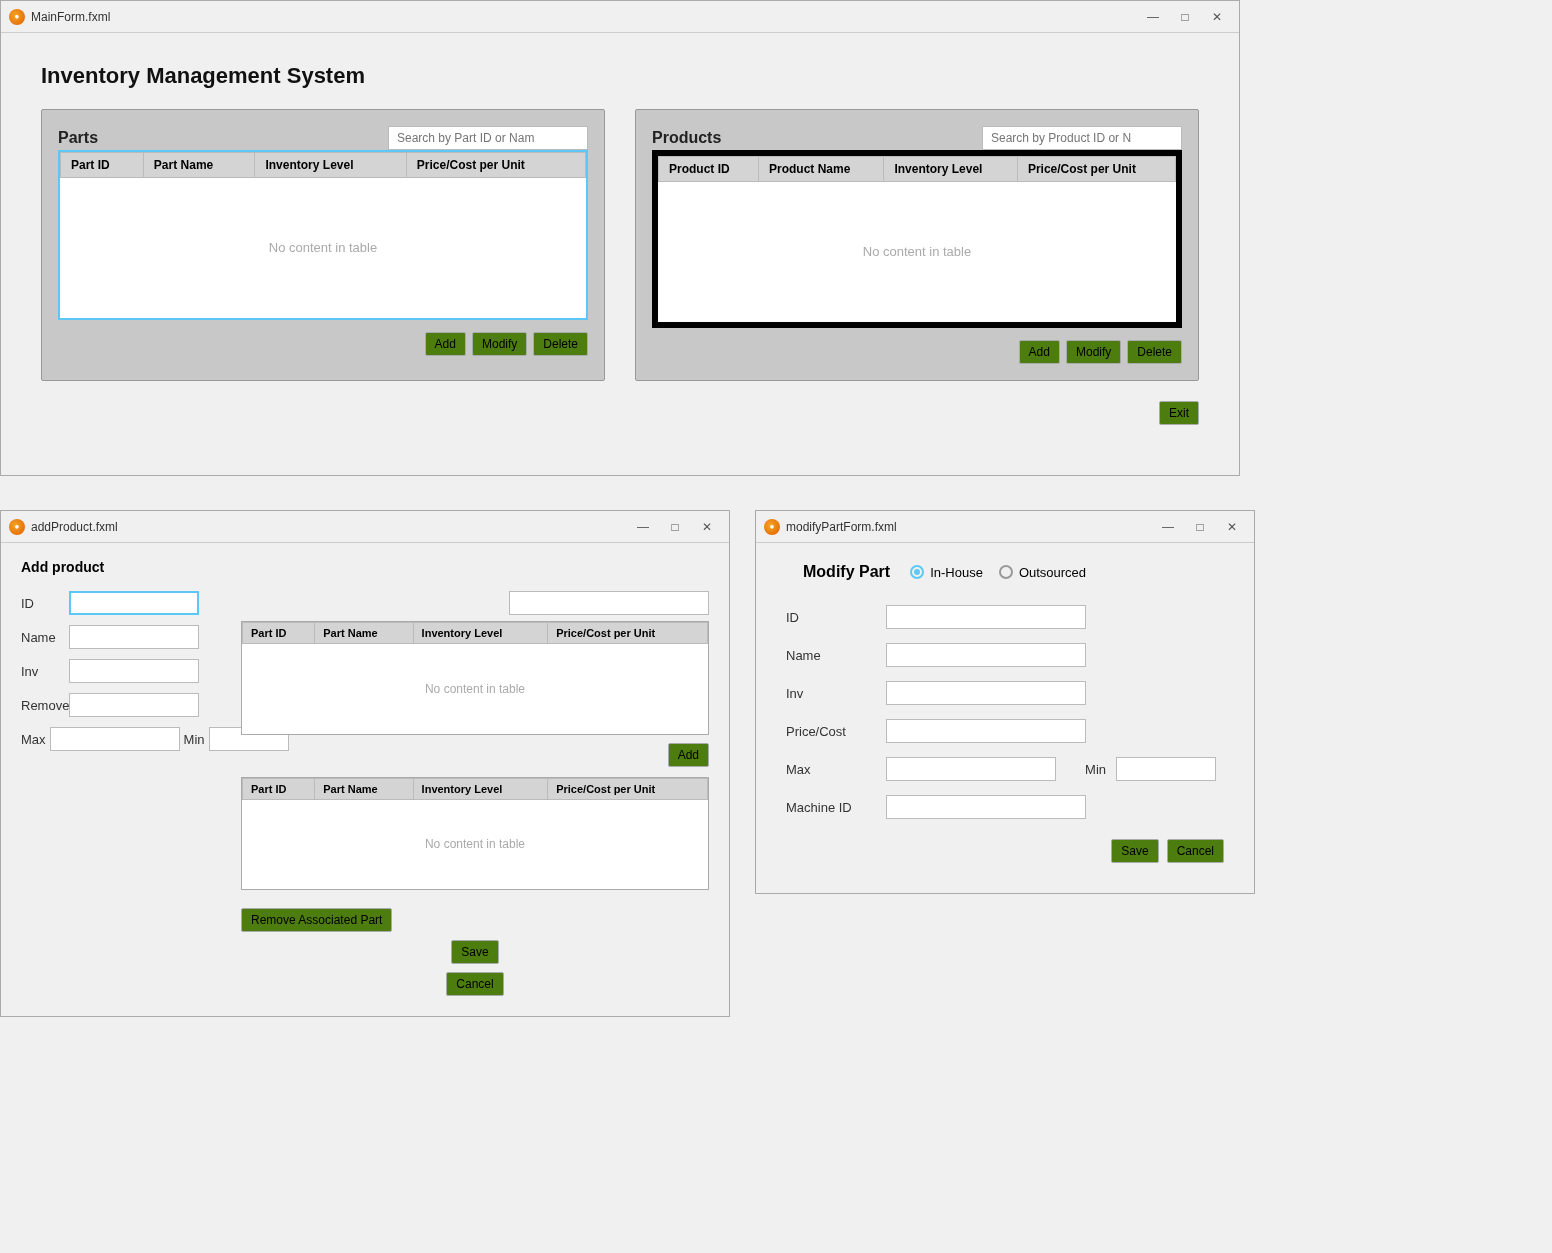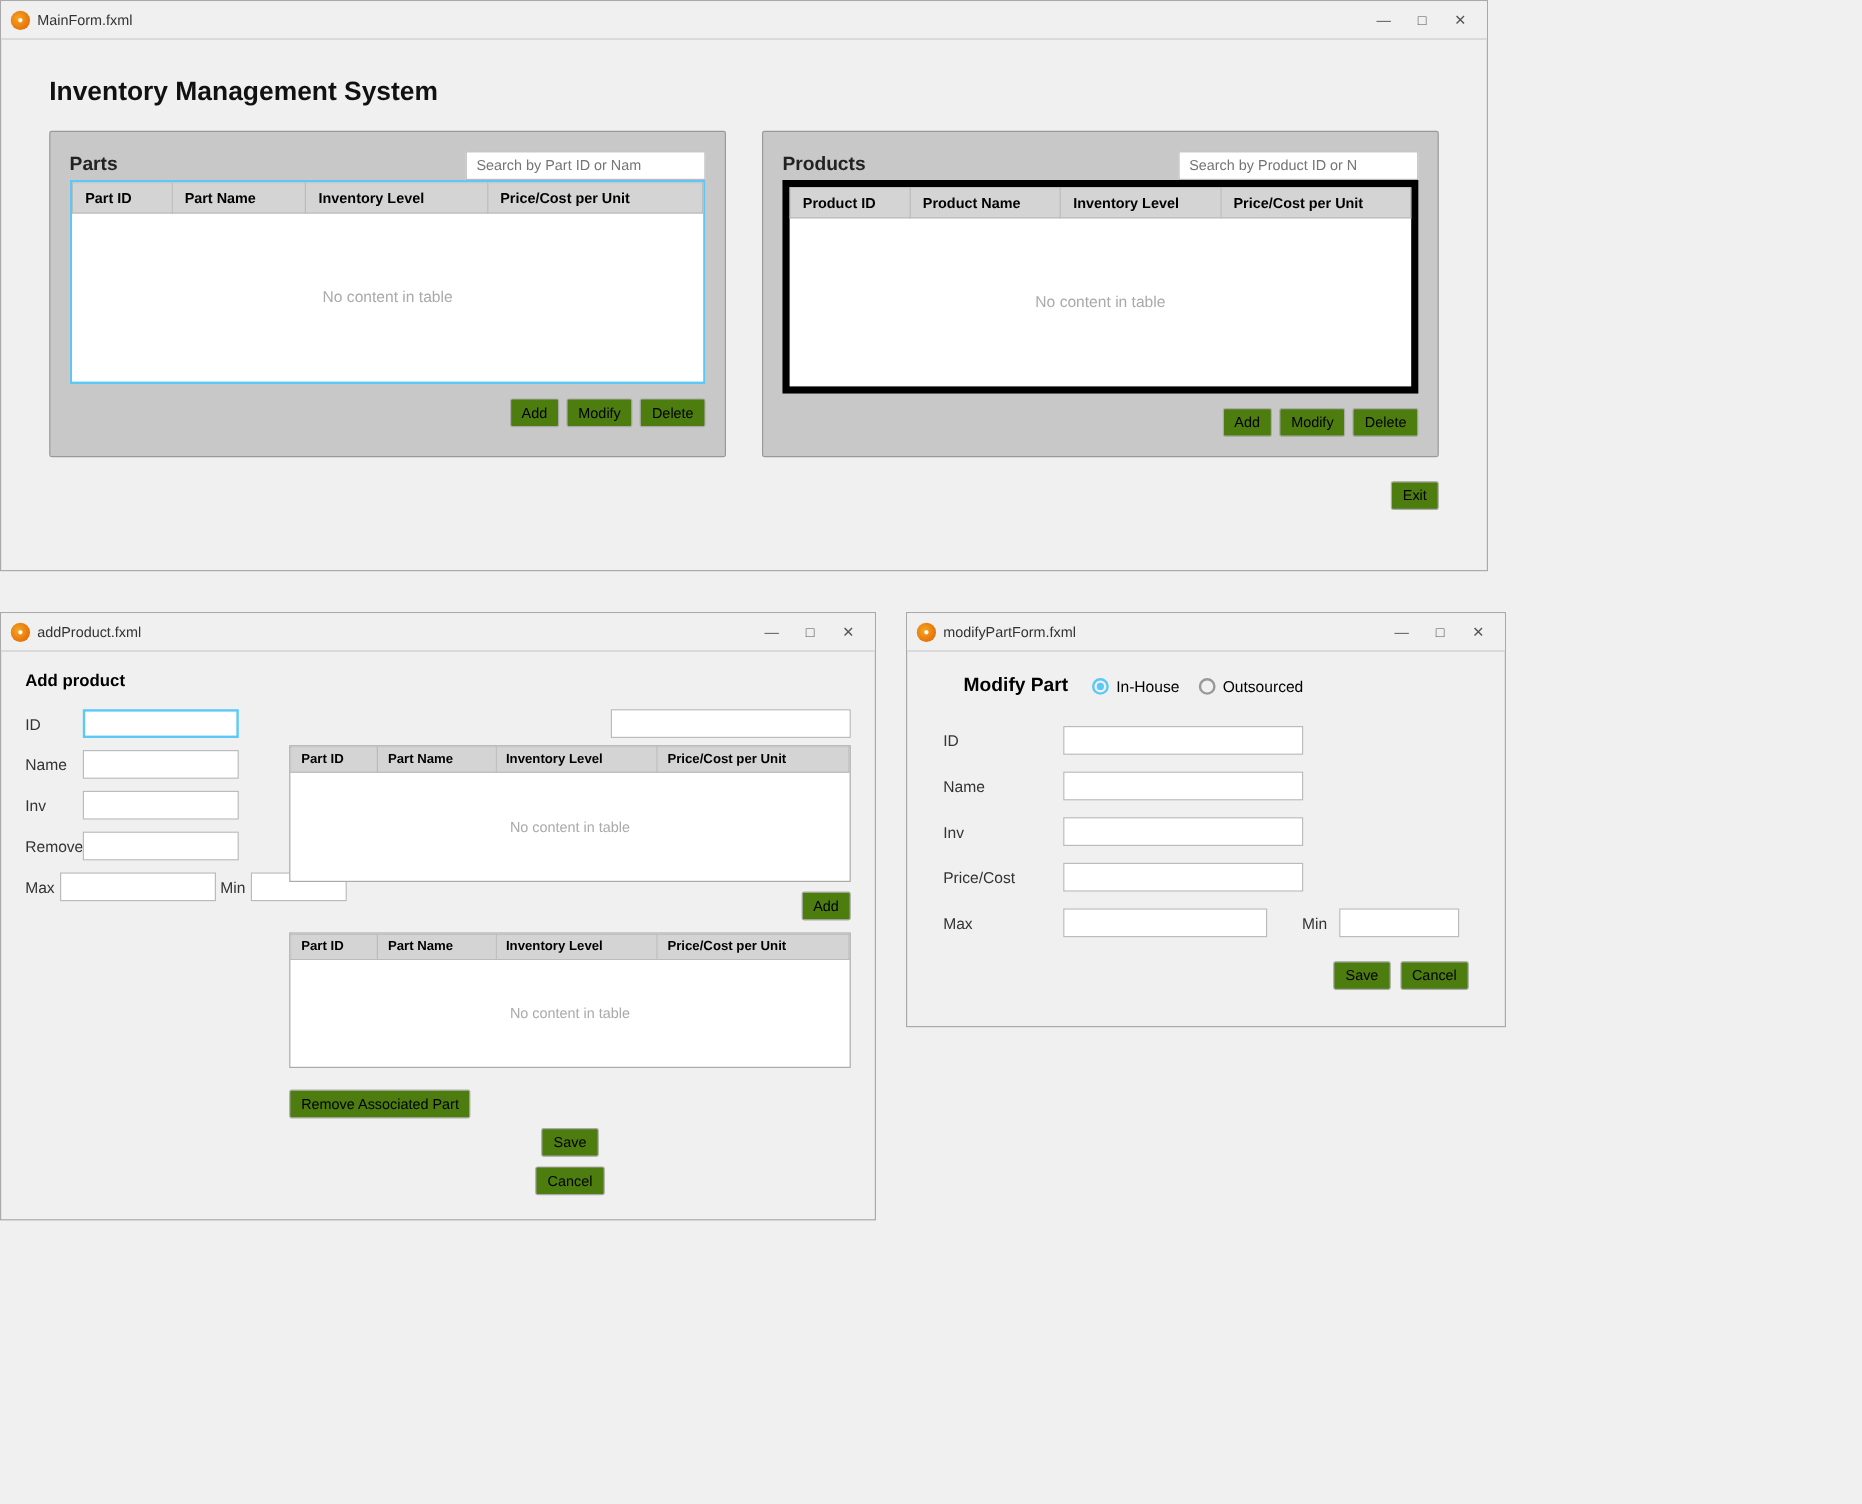--- a/index.html
+++ b/index.html
@@ -575,19 +575,23 @@
     <div class="modify-form-row">
       <span class="modify-label">Price/Cost</span>
       <input class="modify-input" type="text" style="">
     </div>
     <div class="modify-min-max-row">
       <span class="modify-label">Max</span>
       <input class="modify-input" type="text" style="width: 170px;">
       <span class="modify-label" style="width:40px; text-align:right;">Min</span>
       <input class="modify-input" type="text" style="width: 100px;">
     </div>
+    <div class="modify-form-row">
+      <span class="modify-label">Machine ID</span>
+      <input class="modify-input" type="text" style="">
+    </div>
 
     <div class="modify-footer">
       <button class="btn">Save</button>
       <button class="btn">Cancel</button>
     </div>
   </div>
 </div>
 
 </body></html>

